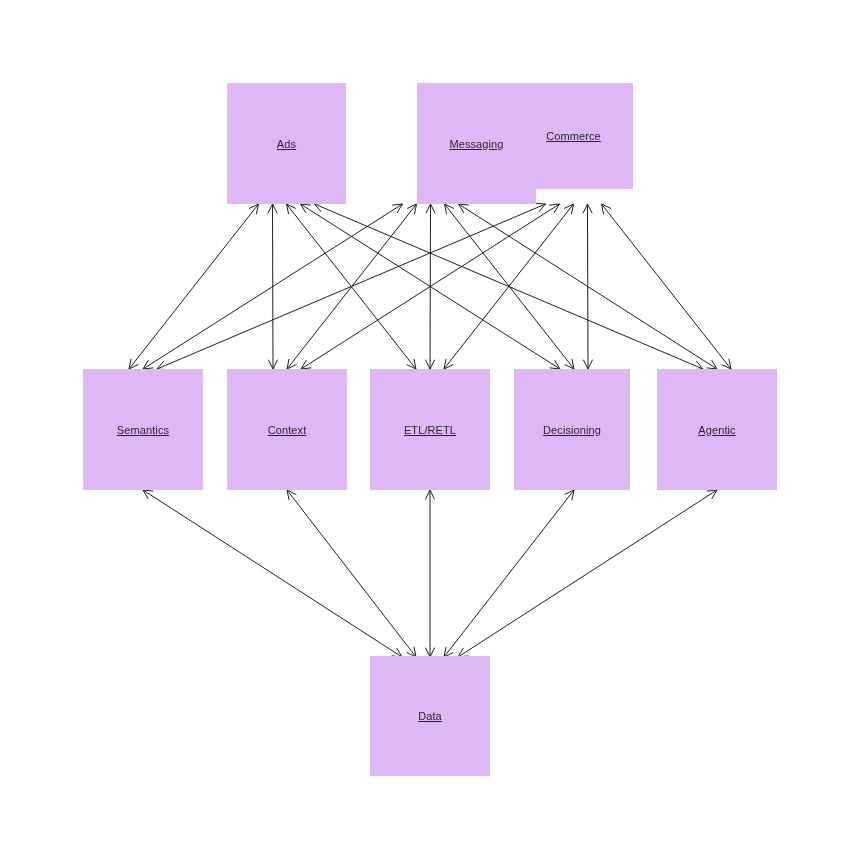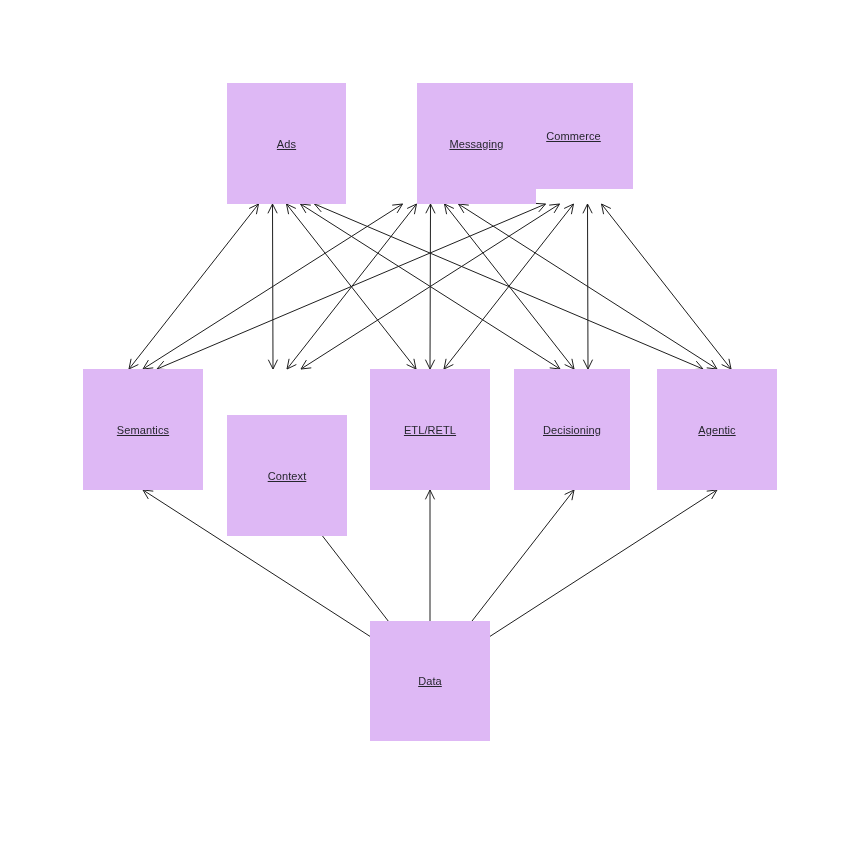--- a/index.html
+++ b/index.html
@@ -95,18 +95,18 @@
       <path d="M572.0 499.8 L574.0 490.0 L565.0 494.3" fill="none" stroke="#1f1f1f" stroke-width="1" stroke-linecap="round"></path>
       <line x1="717" y1="490" x2="458" y2="657" stroke="#1f1f1f" stroke-width="1"></line>
       <path d="M463.1 648.4 L458.0 657.0 L467.9 655.9" fill="none" stroke="#1f1f1f" stroke-width="1" stroke-linecap="round"></path>
       <path d="M711.9 498.6 L717.0 490.0 L707.1 491.1" fill="none" stroke="#1f1f1f" stroke-width="1" stroke-linecap="round"></path>
     </svg>
 
   <div class="node" style="left: 227px; top: 83px; width: 119px; height: 121px; background: rgb(222, 184, 245); color: rgb(38, 38, 46);">Ads</div>
   <div class="node" style="left: 371px; top: 83px; width: 119px; height: 121px; background: rgb(222, 184, 245); color: rgb(38, 38, 46); margin-left: 46px;">Messaging</div>
   <div class="node" style="left: 514px; top: 83px; width: 119px; height: 106px; background: rgb(222, 184, 245); color: rgb(38, 38, 46);">Commerce</div>
   <div class="node" style="left: 83px; top: 369px; width: 120px; height: 121px; background: rgb(222, 184, 245); color: rgb(38, 38, 46); text-align: right;">Semantics</div>
-  <div class="node" style="left: 227px; top: 369px; width: 120px; height: 121px; background: rgb(222, 184, 245); color: rgb(38, 38, 46); margin-top: 46px;">Context</div>
+  <div class="node" style="left: 227px; top: 369px; width: 120px; height: 121px; background: rgb(222, 184, 245); color: rgb(38, 38, 46);">Context</div>
   <div class="node" style="left: 370px; top: 369px; width: 120px; height: 121px; background: rgb(222, 184, 245); color: rgb(38, 38, 46);">ETL/RETL</div>
   <div class="node" style="left: 514px; top: 369px; width: 116px; height: 121px; background: rgb(222, 184, 245); color: rgb(38, 38, 46);">Decisioning</div>
   <div class="node" style="left: 657px; top: 369px; width: 120px; height: 121px; background: rgb(222, 184, 245); color: rgb(38, 38, 46); text-align: right;">Agentic</div>
-  <div class="node" style="left: 370px; top: 621px; width: 120px; height: 120px; background: rgb(222, 184, 245); color: rgb(38, 38, 46);">Data</div>
+  <div class="node" style="left: 370px; top: 656px; width: 120px; height: 120px; background: rgb(222, 184, 245); color: rgb(38, 38, 46);">Data</div>
 </div>
 
 </body></html>

